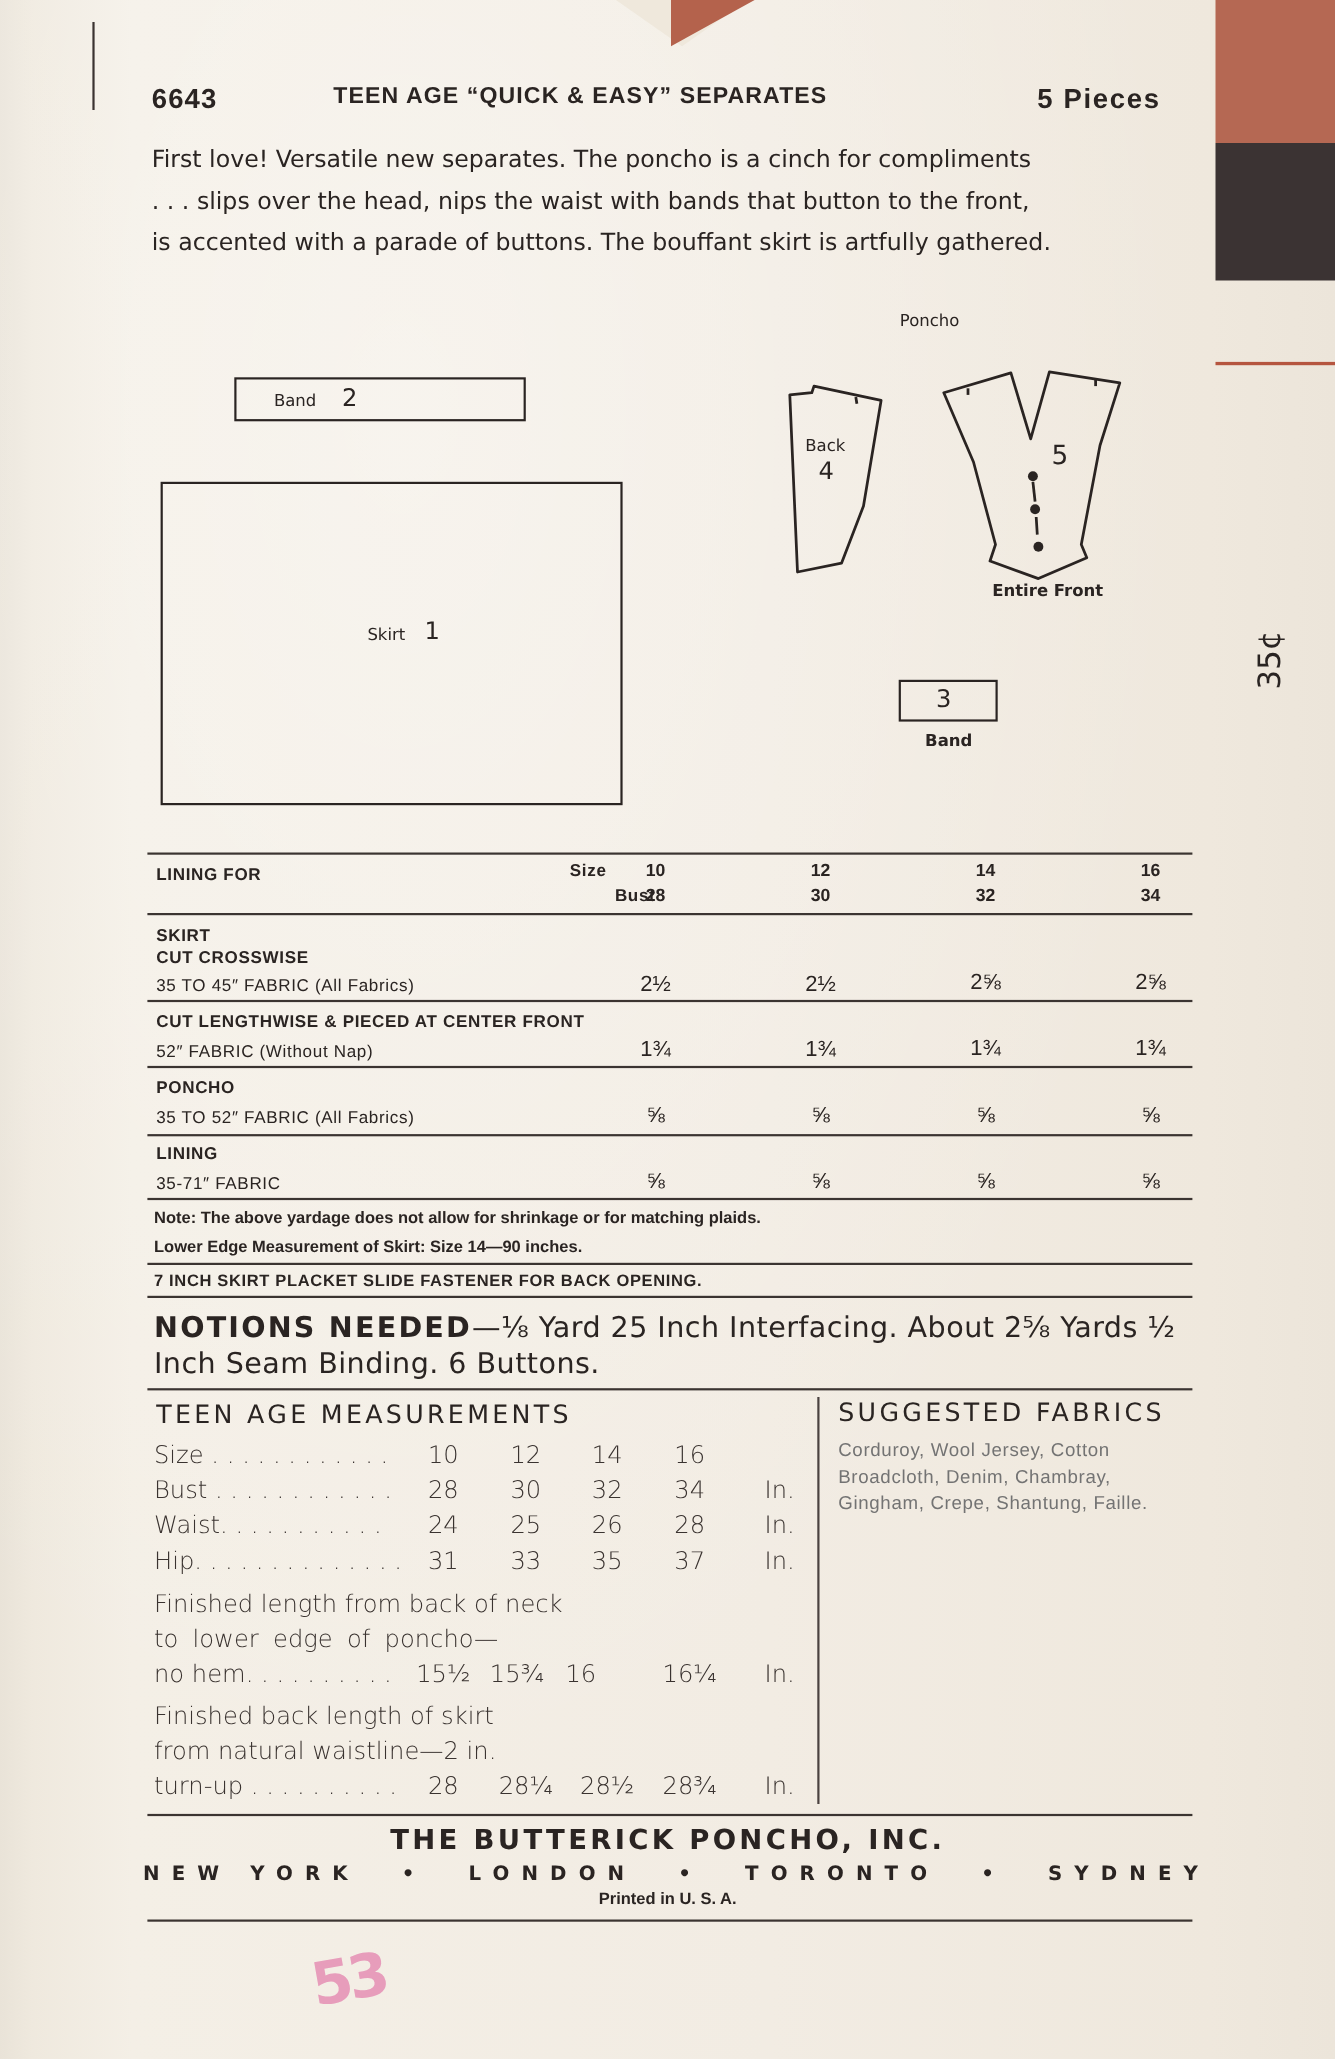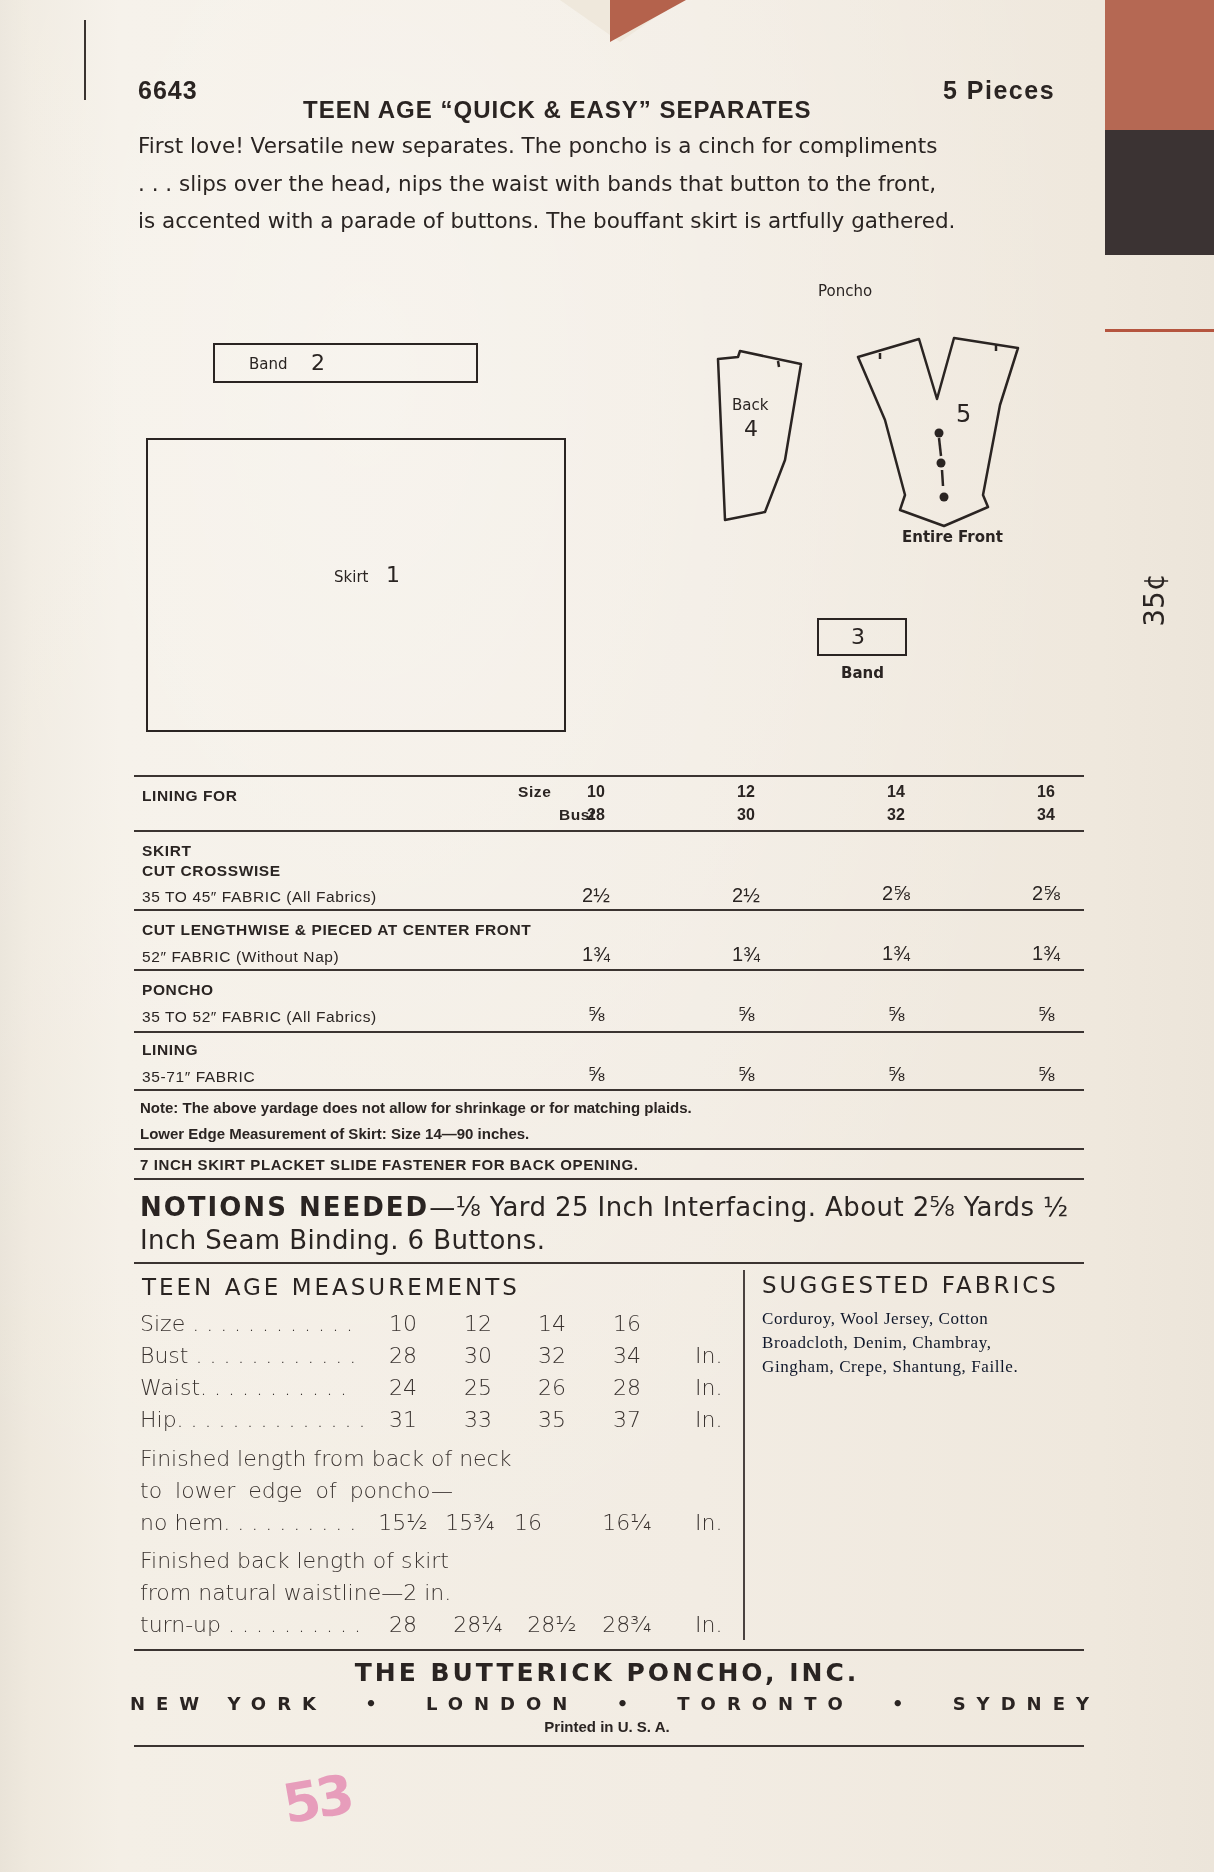--- a/index.html
+++ b/index.html
@@ -34,21 +34,21 @@
   .stripe-dark { top: 130px; height: 125px; background: #3b3333; }
   .stripe-line { top: 329px; height: 3px; background: #b5553f; }
   .price {
     position: absolute; left: 1128px; top: 580px; width: 60px; height: 40px;
     transform: rotate(-90deg); font-size: 28px; color: #2a2422;
     font-family: "DejaVu Sans", sans-serif; text-align: center;
   }
   .abs { position: absolute; }
   .hd { font-family: "Liberation Sans", sans-serif; font-weight: bold; }
   .num { font-size: 25px; font-weight: bold; letter-spacing: 1px; }
-  .title { font-size: 24px; letter-spacing: 1px; margin-top: 20px; }
+  .title { font-size: 21px; letter-spacing: 1px; }
   .pieces { font-size: 25px; letter-spacing: 1.5px; }
   .desc { font-family: "DejaVu Sans", sans-serif; font-size: 21.5px; left: 138px; white-space: nowrap; }
 
   .box { position: absolute; border: 2px solid #2a2422; box-sizing: border-box; }
   .lbl { position: absolute; font-size: 15px; white-space: nowrap; font-family: "DejaVu Sans", sans-serif; }
   .bignum { position: absolute; font-size: 22px; font-family: "DejaVu Sans", sans-serif; }
 
   .hr { position: absolute; left: 134px; width: 950px; height: 2px; background: #3b3431; }
   .tt { position: absolute; font-family: "Liberation Sans", sans-serif; font-weight: bold; font-size: 15.5px; white-space: nowrap; letter-spacing: 0.6px; }
   .tn { position: absolute; font-family: "Liberation Sans", sans-serif; font-weight: bold; font-size: 16px; white-space: nowrap; text-align: center; width: 60px; }
@@ -56,21 +56,21 @@
   .notes { position: absolute; left: 140px; font-family: "Liberation Sans", sans-serif; font-weight: bold; font-size: 15px; white-space: nowrap; }
   .notions { position: absolute; left: 140px; font-family: "DejaVu Sans", sans-serif; font-size: 26px; white-space: nowrap; letter-spacing: 0.4px; }
   .notions b { font-weight: bold; letter-spacing: 2px; }
 
   .mh { position: absolute; font-family: "DejaVu Sans", sans-serif; font-size: 23px; letter-spacing: 3px; white-space: nowrap; }
   .mrow { position: absolute; left: 140px; font-family: "DejaVu Sans", sans-serif; font-size: 22px; font-weight: 300; white-space: nowrap; color: #3a3330; }
   .mlabel { position: absolute; left: 0; }
   .mval { position: absolute; width: 60px; text-align: center; }
   .munit { position: absolute; left: 555px; }
   .vdiv { position: absolute; left: 743px; top: 1270px; width: 2px; height: 370px; background: #4a4240; }
-  .fab { position: absolute; left: 762px; font-family: Liberation Serif, serif; font-size: 17px; white-space: nowrap; letter-spacing: 0.6px; color: #0f172a; }
+  .fab { position: absolute; left: 762px; font-family: Liberation Sans, sans-serif; font-size: 17px; white-space: nowrap; letter-spacing: 0.6px; color: #737373; }
   .fabh { position: absolute; left: 762px; font-family: "DejaVu Sans", sans-serif; font-size: 23px; letter-spacing: 3px; white-space: nowrap; }
 
   .company { position: absolute; left: 0; width: 1214px; text-align: center; font-family: "DejaVu Sans", sans-serif; font-weight: bold; font-size: 25px; letter-spacing: 3px; top: 1658px; }
   .cities { position: absolute; left: 130px; width: 970px; top: 1693px; font-family: "DejaVu Sans", sans-serif; font-weight: bold; font-size: 18px; display: flex; justify-content: space-between; white-space: nowrap; }
   .cities span { letter-spacing: 11px; }
   .printed { position: absolute; left: 0; width: 1214px; text-align: center; top: 1718px; font-family: "Liberation Sans", sans-serif; font-weight: bold; font-size: 15px; }
   .stamp { position: absolute; left: 283px; top: 1768px; font-family: "DejaVu Sans", sans-serif; font-weight: bold; font-size: 54px; color: #e58fb4; opacity: 0.85; transform: rotate(-10deg); letter-spacing: -4px; }
 </style>
 </head>
 <body>

